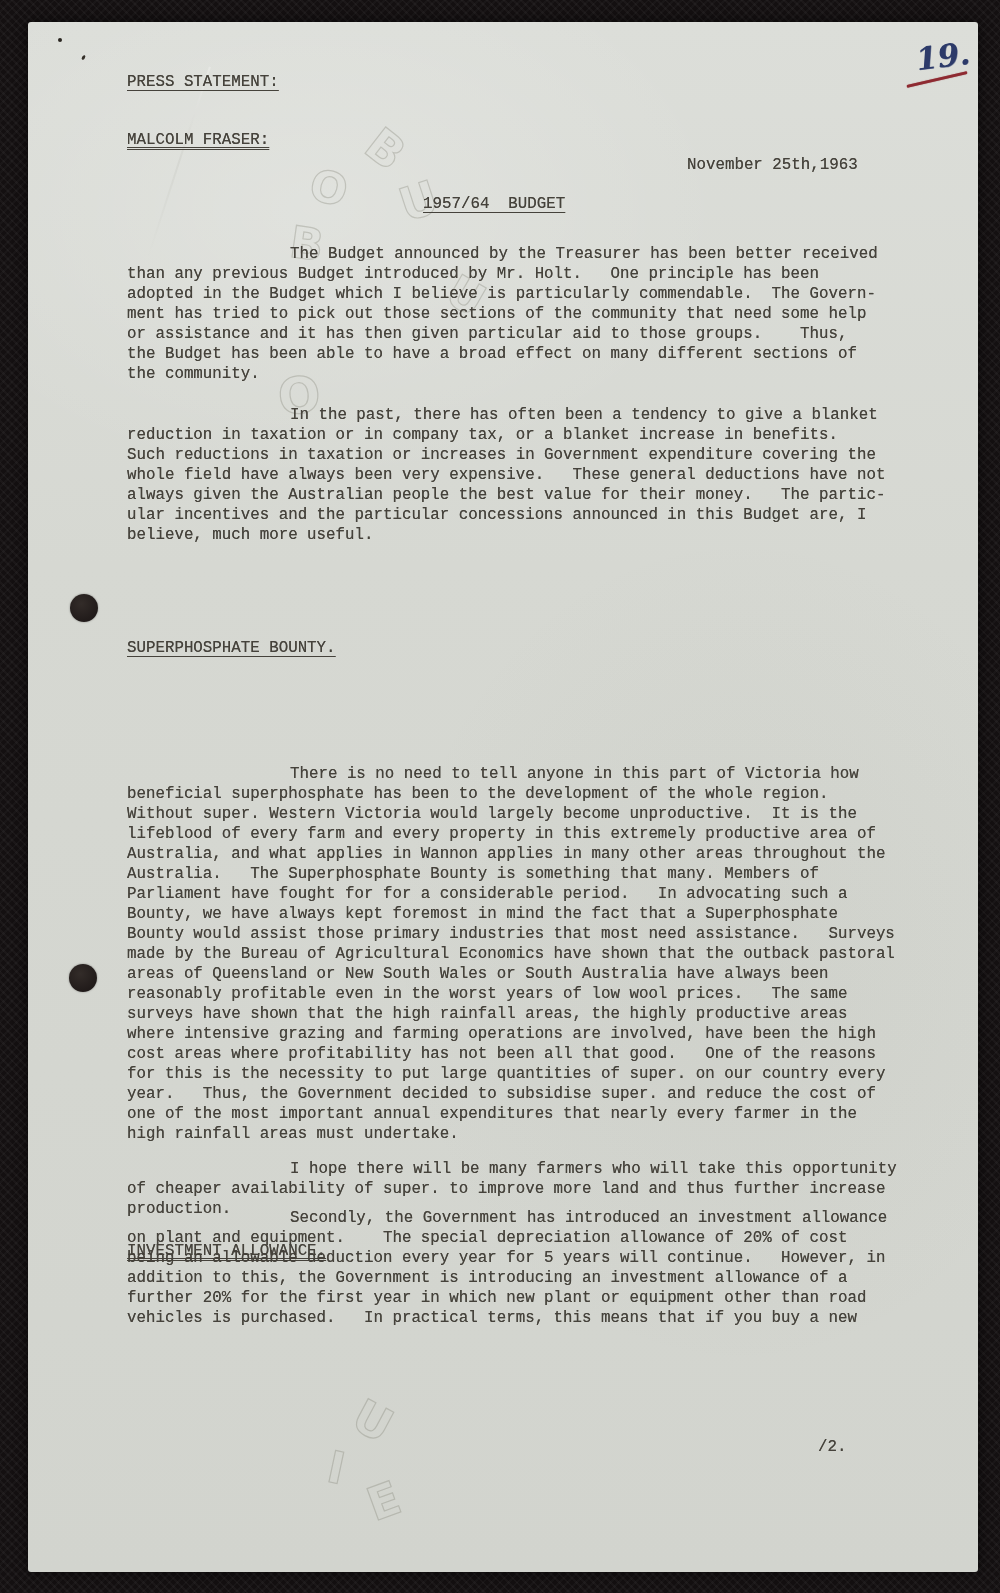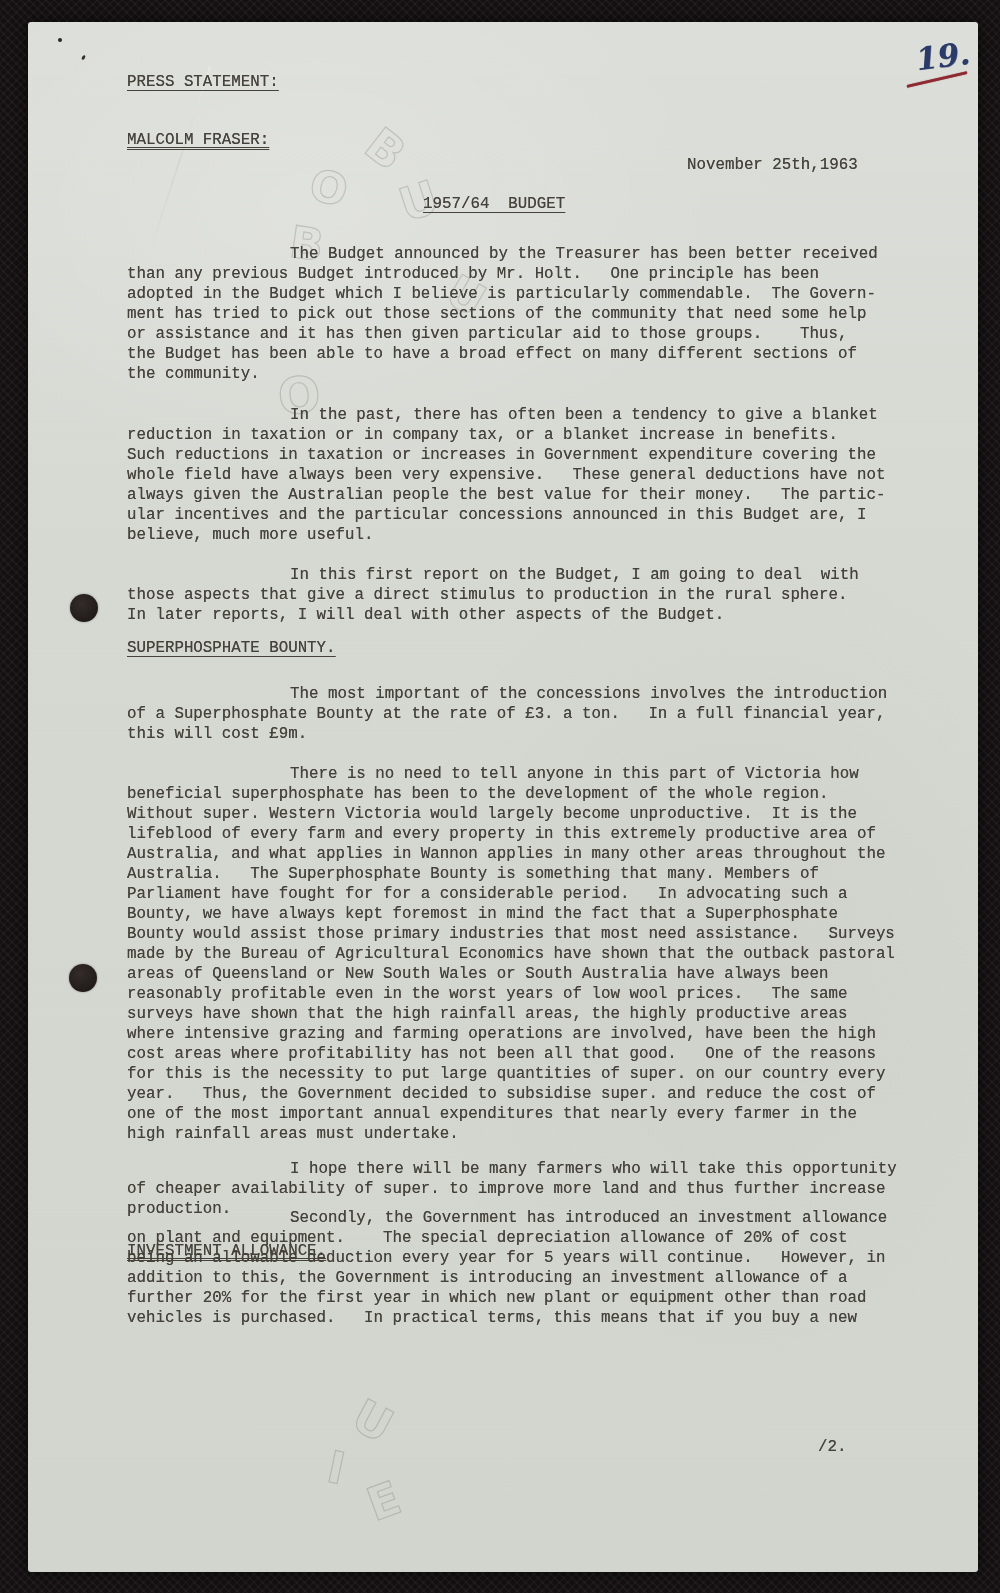--- a/index.html
+++ b/index.html
@@ -98,28 +98,22 @@
 or assistance and it has then given particular aid to those groups.    Thus,
 the Budget has been able to have a broad effect on many different sections of
 the community.</div>
   <div class="tw para" style="top:383px;">In the past, there has often been a tendency to give a blanket
 reduction in taxation or in company tax, or a blanket increase in benefits.
 Such reductions in taxation or increases in Government expenditure covering the
 whole field have always been very expensive.   These general deductions have not
 always given the Australian people the best value for their money.   The partic-
 ular incentives and the particular concessions announced in this Budget are, I
 believe, much more useful.</div>
-  <div class="tw para" style="top:543px;">In this first report on the Budget, I am going to deal  with
-those aspects that give a direct stimulus to production in the rural sphere.
-In later reports, I will deal with other aspects of the Budget.</div>
 
   <div class="tw u pre" style="left:99px;top:616px;">SUPERPHOSPHATE BOUNTY.</div>
-  <div class="tw para" style="top:662px;">The most important of the concessions involves the introduction
-of a Superphosphate Bounty at the rate of £3. a ton.   In a full financial year,
-this will cost £9m.</div>
   <div class="tw para" style="top:1137px;">I hope there will be many farmers who will take this opportunity
 of cheaper availability of super. to improve more land and thus further increase
 production.</div>
   <div class="tw para" style="top:742px;">There is no need to tell anyone in this part of Victoria how
 beneficial superphosphate has been to the development of the whole region.
 Without super. Western Victoria would largely become unproductive.  It is the
 lifeblood of every farm and every property in this extremely productive area of
 Australia, and what applies in Wannon applies in many other areas throughout the
 Australia.   The Superphosphate Bounty is something that many. Members of
 Parliament have fought for for a considerable period.   In advocating such a

